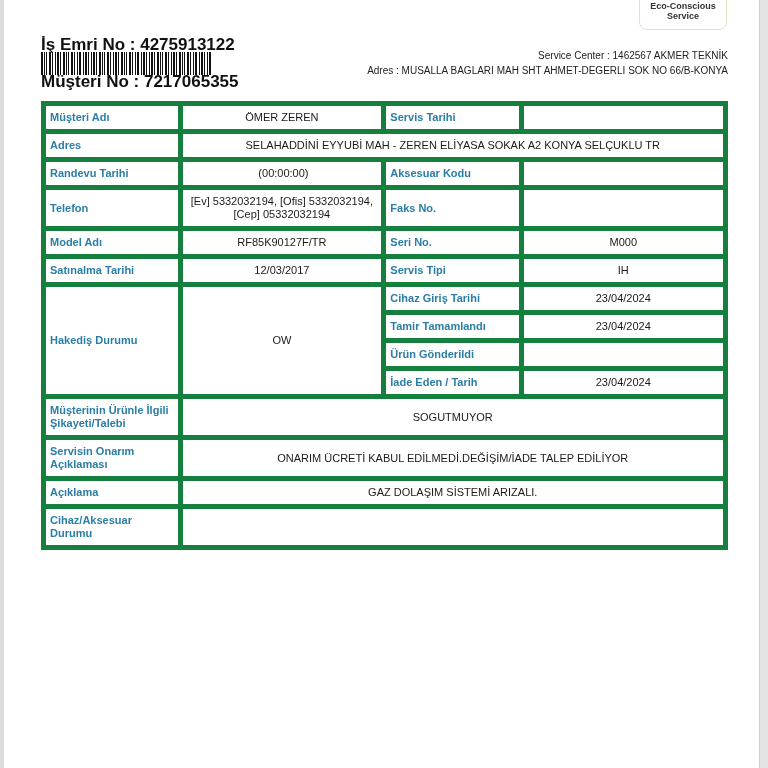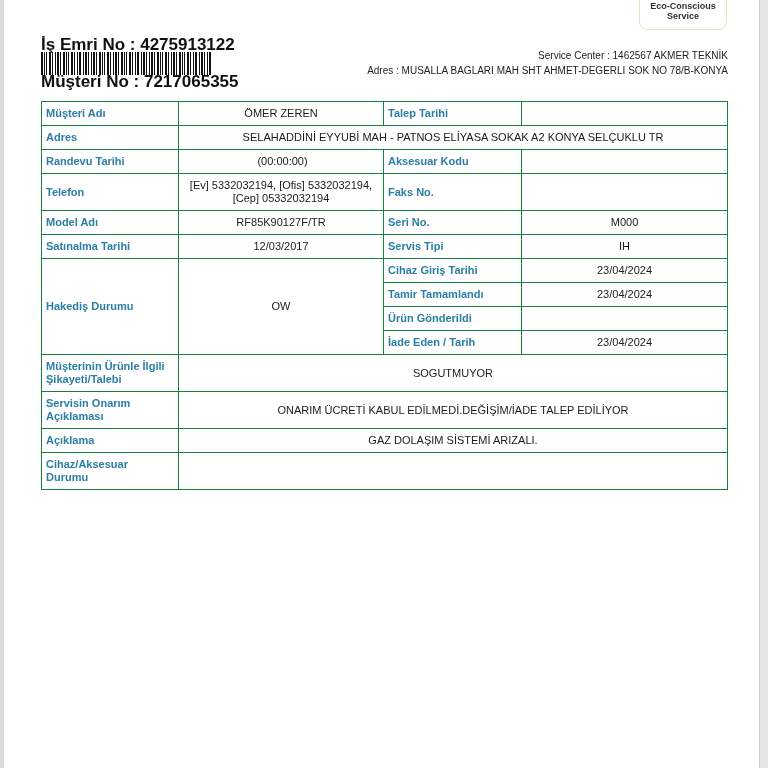--- a/index.html
+++ b/index.html
@@ -21,21 +21,21 @@
     .hdr-left { position: absolute; left: 41px; top: 38px; }
     .hdr-left .bold { font-size: 17px; font-weight: bold; color: #111; line-height: 13px; }
     .barcode { width: 170px; height: 23px; margin: 1px 0 0 0; display: block; }
     .hdr-right { position: absolute; right: 40px; top: 48px; text-align: right; font-size: 10px; color: #222; line-height: 15px; }
     table.main {
       position: absolute; left: 41px; top: 101px; width: 687px;
       border-collapse: collapse; border: 1.5px solid #222;
       font-size: 11px;
     }
     table.main td {
-      border: 1px solid #15803d; padding: 2px 4px; vertical-align: middle;
+      border: 5px solid #15803d; padding: 2px 4px; vertical-align: middle;
       height: 19px; line-height: 13px;
     }
     td.lbl { color: #2a7ea6; font-weight: bold; }
     td.val { color: #1a1a1a; text-align: center; }
     col.c1 { width: 137px; } col.c2 { width: 205px; } col.c3 { width: 138px; } col.c4 { width: 206px; }
     tr.tall td { height: 32px; }
   </style>
 </head>
 <body>
 
@@ -113,40 +113,40 @@
         <rect x="163" y="0" width="1" height="23"></rect>
       <rect x="166" y="0" width="1" height="23"></rect>
         <rect x="168" y="0" width="2" height="23"></rect>
     </g>
   </svg>
   <div class="bold">Müşteri No : 7217065355</div>
 </div>
 
 <div class="hdr-right">
   <div>Service Center : 1462567 AKMER TEKNİK</div>
-  <div>Adres : MUSALLA BAGLARI MAH SHT AHMET-DEGERLI SOK NO 78/B-KONYA</div>
+  <div>Adres : MUSALLA BAGLARI MAH SHT AHMET-DEGERLI SOK NO 66/B-KONYA</div>
 </div>
 
 <table class="main">
   <colgroup>
       <col class="c1">
       <col class="c2">
       <col class="c3">
       <col class="c4">
     </colgroup>
   <tbody>
       <tr>
     <td class="lbl">Müşteri Adı</td>
     <td class="val">ÖMER ZEREN</td>
-    <td class="lbl">Talep Tarihi</td>
+    <td class="lbl">Servis Tarihi</td>
     <td class="val"></td>
   </tr>
   <tr>
     <td class="lbl">Adres</td>
-    <td class="val" colspan="3">SELAHADDİNİ EYYUBİ MAH - PATNOS ELİYASA SOKAK A2  KONYA SELÇUKLU TR</td>
+    <td class="val" colspan="3">SELAHADDİNİ EYYUBİ MAH - ZEREN ELİYASA SOKAK A2  KONYA SELÇUKLU TR</td>
   </tr>
   <tr>
     <td class="lbl">Randevu Tarihi</td>
     <td class="val" style="white-space:pre"> (00:00:00)</td>
     <td class="lbl">Aksesuar Kodu</td>
     <td class="val"></td>
   </tr>
   <tr class="tall">
     <td class="lbl">Telefon</td>
     <td class="val">

